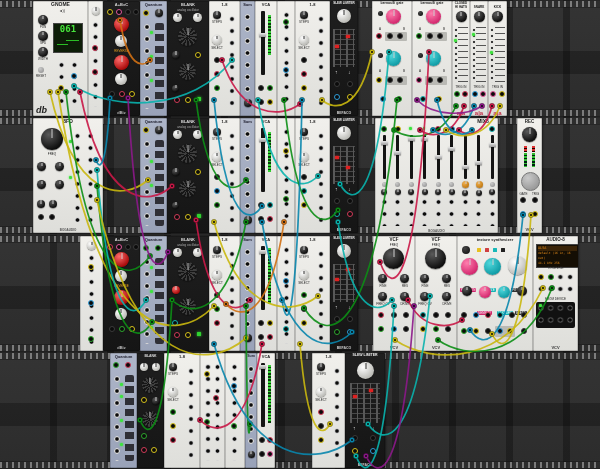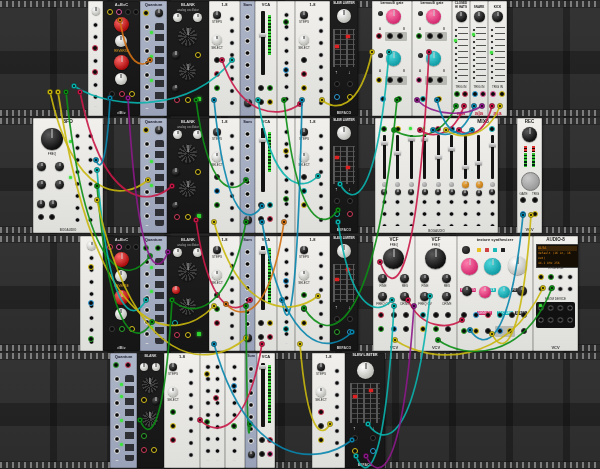--- a/index.html
+++ b/index.html
@@ -72,20 +72,41 @@
   .logo{font-weight:bold;text-align:center;}
   svg#cables{position:absolute;left:0;top:0;z-index:5;pointer-events:none;}
 </style>
 </head>
 <body>
 
 <div id="rack">
 
   <div class="row" style="top:0">
 
+    <div class="m pw" style="left:33px;width:55px;">
+      <div class="tt">GNOME</div>
+      <div class="ab tx3" style="left:22px;top:8px;width:14px;">◄))</div>
+      <div class="kn" style="left:5px;top:14px;width:10px;height:10px;"></div>
+      <div class="ab tx2" style="left:3px;top:24px;width:14px;">FUN</div>
+      <div class="kn" style="left:5px;top:30px;width:10px;height:10px;"></div>
+      <div class="ab tx2" style="left:3px;top:40px;width:14px;">SPD</div>
+      <div class="kn" style="left:5px;top:46px;width:10px;height:10px;"></div>
+      <div class="ab tx2" style="left:3px;top:56px;width:14px;">WIDTH</div>
+      <div class="scr" style="left:20px;top:22px;width:28px;height:28px;">
+        <div style="font-size:9px;font-weight:bold;text-align:center;">061</div>
+        <div style="height:1px;background:#2bbf25;margin:6px 3px 0 12px;"></div>
+        <div style="height:1px;background:#2bbf25;margin:3px 14px 0 3px;"></div>
+      </div>
+      <div class="btn gray" style="left:5px;top:66px;width:6px;height:6px;"></div>
+      <div class="ab tx2" style="left:2px;top:73px;width:12px;">RESET</div>
+      <div class="jv2" style="left:22px;top:58px;width:26px;height:48px;"></div>
+      <div class="j y ab" style="left:25px;top:84px;"></div>
+      <div class="j b ab" style="left:38px;top:72px;"></div>
+      <div class="ab logo" style="left:3px;bottom:1px;font-size:9px;font-style:italic;">db</div>
+    </div>
 
     <div class="m pw" style="left:88px;width:15px;">
       <div class="kn white" style="left:3.5px;top:6px;width:8px;height:8px;"></div>
       <div class="jv" style="left:3px;top:18px;width:9px;height:88px;"></div>
       <div class="j r ab" style="left:4px;top:44px;"></div>
       <div class="j r ab" style="left:4px;top:68px;"></div>
     </div>
 
     <div class="m pk" style="left:103px;width:37px;">
       <div class="tt" style="font-size:4px;">A+B=C</div>

